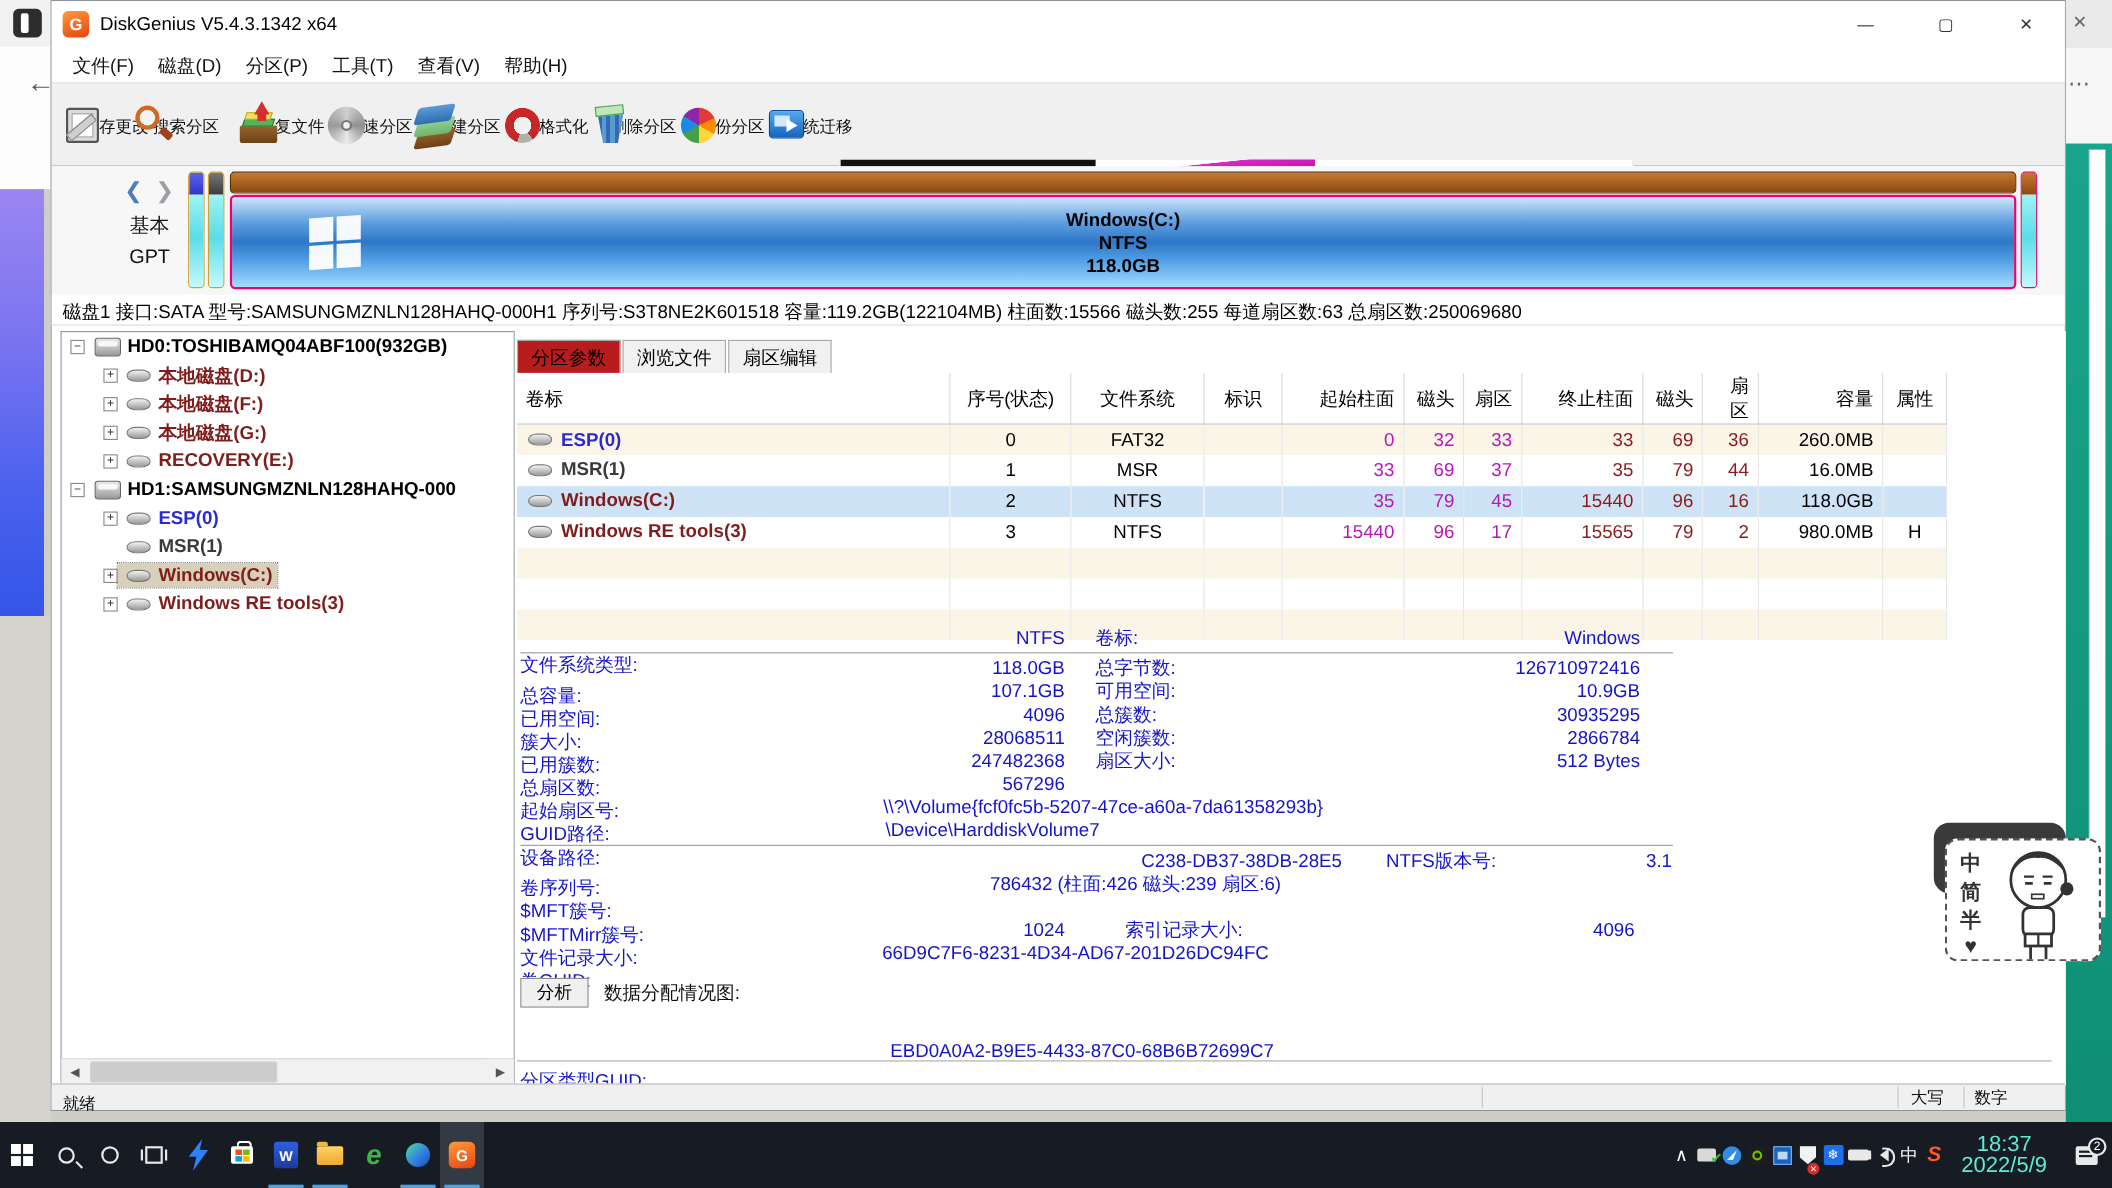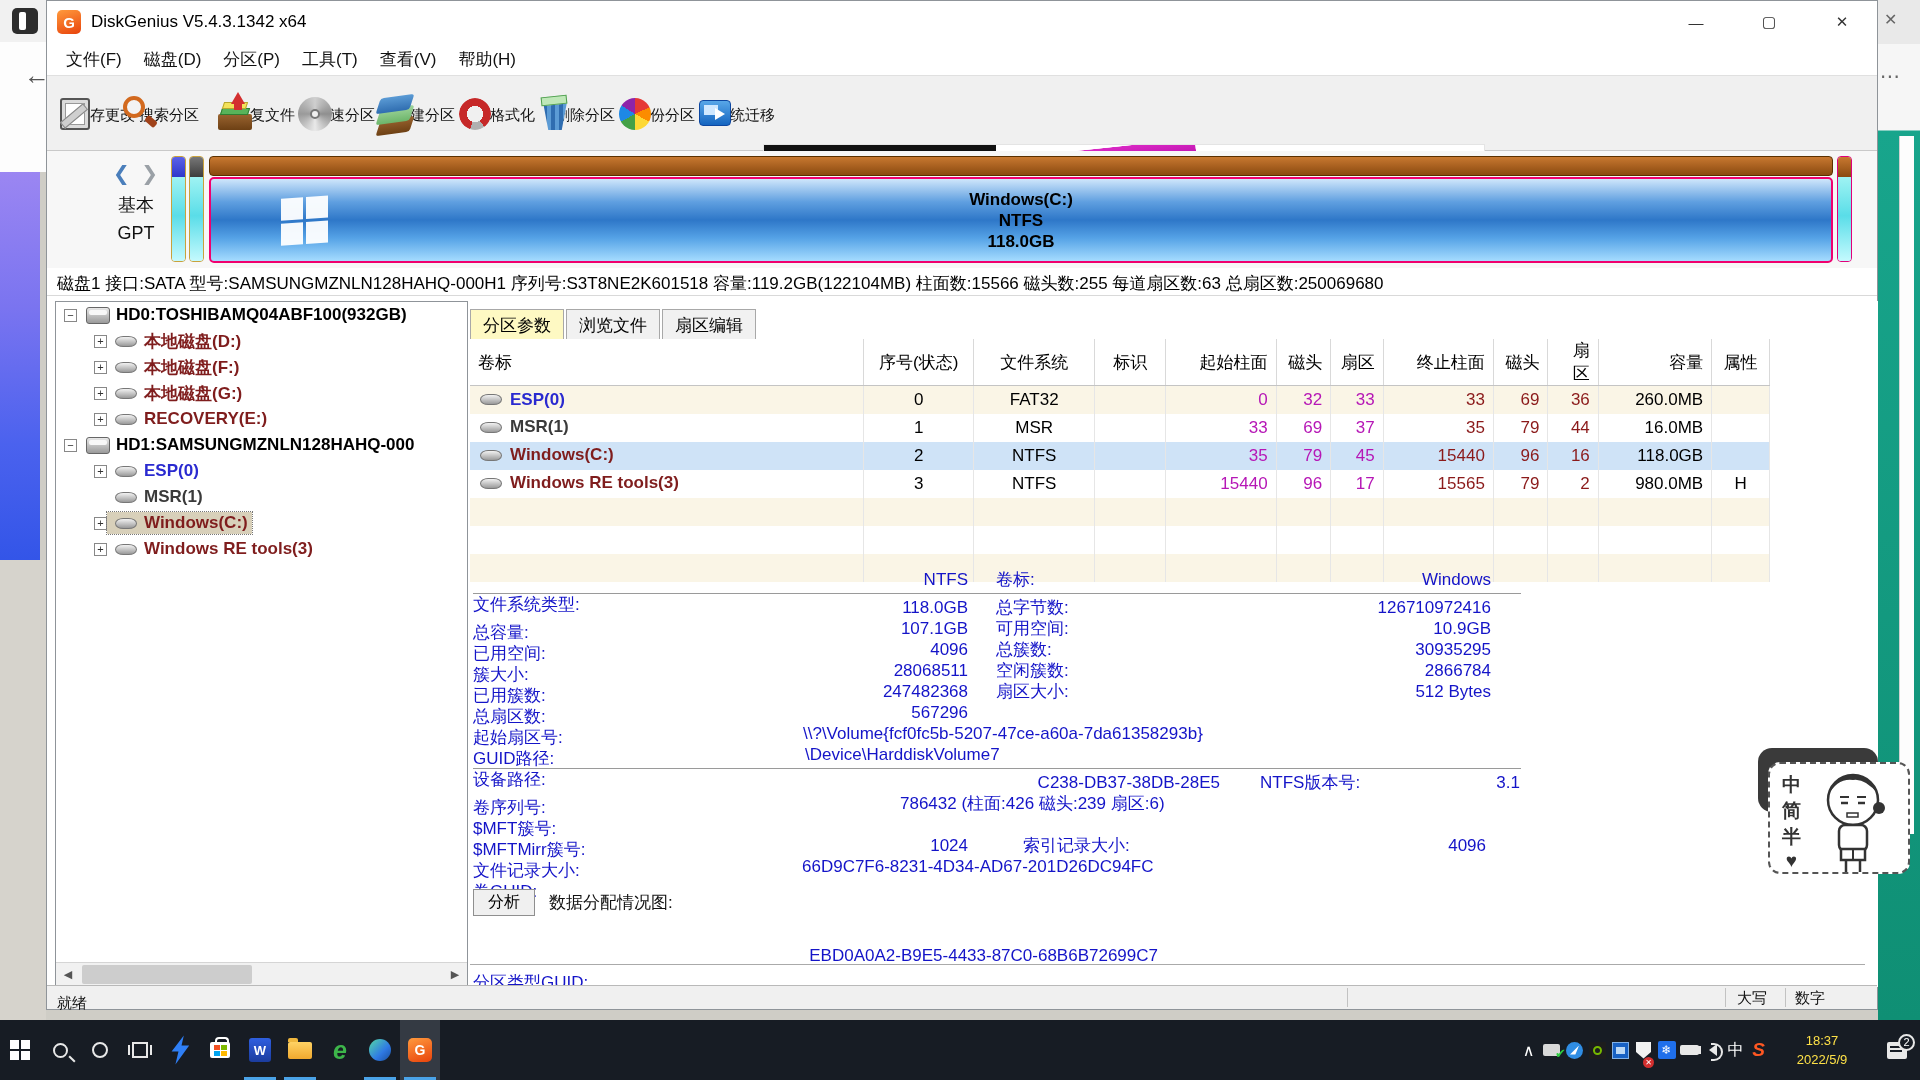--- a/index.html
+++ b/index.html
@@ -126,21 +126,21 @@
   .tsel { background:#d8d0ba; outline:1px dotted #777; padding:1px 4px 1px 0; display:flex; align-items:center; }
   #hscroll { position:absolute; left:0; bottom:0; width:100%; height:24px; background:#f1f1f1; border-top:1px solid #d5d5d5; }
   .sarrow { position:absolute; top:0; width:24px; height:23px; display:flex; align-items:center; justify-content:center; font-size:11px; color:#555; background:#f1f1f1; }
   #sarrow-r { right:0; }
   #hthumb { position:absolute; left:26px; top:2px; width:170px; height:19px; background:#cdcdcd; border-radius:2px; }
 
   
   #rightpanel { left:421px; top:300px; width:1410px; height:686px; background:#fff; overflow:hidden; }
   #tabs { position:absolute; left:2px; top:8px; display:flex; }
   .tab { font-size:17px; color:#000; padding:4px 12px 5px; border:1px solid #a8a8a8; background:#f1f1f1; margin-right:2px; border-bottom:none; }
-  .tab.active { background:#fef9c3; position:relative; }
+  .tab.active { background:#b91c1c; position:relative; }
 
   #ptable { position:absolute; left:2px; top:38px; width:1300px; border-collapse:collapse; table-layout:fixed; font-size:17px; }
   #ptable th { font-weight:normal; color:#000; height:30px; border-right:1px solid #d9d9d9; border-bottom:1px solid #c4c4c4; background:#fff; padding:0 8px; }
   #ptable td { height:28px; border-right:1px solid #e6e6e6; padding:0 8px; white-space:nowrap; overflow:hidden; }
   .th-l,.td-l { text-align:left; } .th-r,.td-r { text-align:right; } .th-c,.td-c { text-align:center; }
   tr.cream td { background:#faf5e6; } tr.plain td { background:#fff; } tr.rowsel td { background:#cfe3f7; }
   .numA { color:#b617b6; } .numB { color:#8b1a1a; }
   .pname { font-weight:bold; display:inline-flex; align-items:center; }
   .pname .pico { margin:0 8px 0 2px; }
 
@@ -205,21 +205,21 @@
   .shield { width:15px; height:17px; background:#f2f2f2; clip-path:polygon(0 0,100% 0,100% 62%,50% 100%,0 62%); position:relative; }
   .shield-x { position:absolute; right:1px; bottom:12px; width:11px; height:11px; border-radius:50%; background:#d32f2f; color:#fff; font-size:8px; line-height:11px; text-align:center; }
   .snow { width:18px; height:18px; background:#1f6feb; color:#fff; font-size:12px; display:flex; align-items:center; justify-content:center; border-radius:2px; }
   .batt { width:19px; height:10px; border:2px solid #e8e8e8; border-radius:2px; position:relative; background:#e8e8e8; }
   .batt:after { content:""; position:absolute; right:-4px; top:2px; width:2px; height:4px; background:#e8e8e8; }
   .spk { width:0; height:0; border-top:6px solid transparent; border-bottom:6px solid transparent; border-right:8px solid #e8e8e8; position:relative; }
   .spk:before { content:""; position:absolute; left:-13px; top:-4px; width:5px; height:8px; background:#e8e8e8; }
   .spk:after { content:""; position:absolute; left:2px; top:-7px; width:10px; height:14px; border:2px solid #e8e8e8; border-left:none; border-radius:0 12px 12px 0; }
   .ime { font-size:16px; }
   .sogou { color:#ff5722; font-weight:bold; font-style:italic; font-size:19px; }
-  #clock { width:92px; text-align:center; color:#fde047; font-size:13px; line-height:19px; margin:0 6px; }
+  #clock { width:92px; text-align:center; color:#5eead4; font-size:20px; line-height:19px; margin:0 6px; }
   .notif { width:20px; height:17px; background:#e8e8e8; border-radius:2px 6px 2px 2px; position:relative; }
   .notif .l { position:absolute; left:3px; height:2px; background:#171c24; width:12px; }
   .notif .l1{top:4px;} .notif .l2{top:8px;}
   .badge { position:absolute; right:-8px; bottom:8px; width:17px; height:17px; border-radius:50%; background:#171c24; border:2px solid #e8e8e8; color:#fff; font-size:11px; line-height:13px; text-align:center; }
 </style>
 </head>
 <body>
 
 <div class="abs" id="desk-left-top"></div>
 <div class="abs" id="bgwin-icon"></div>

